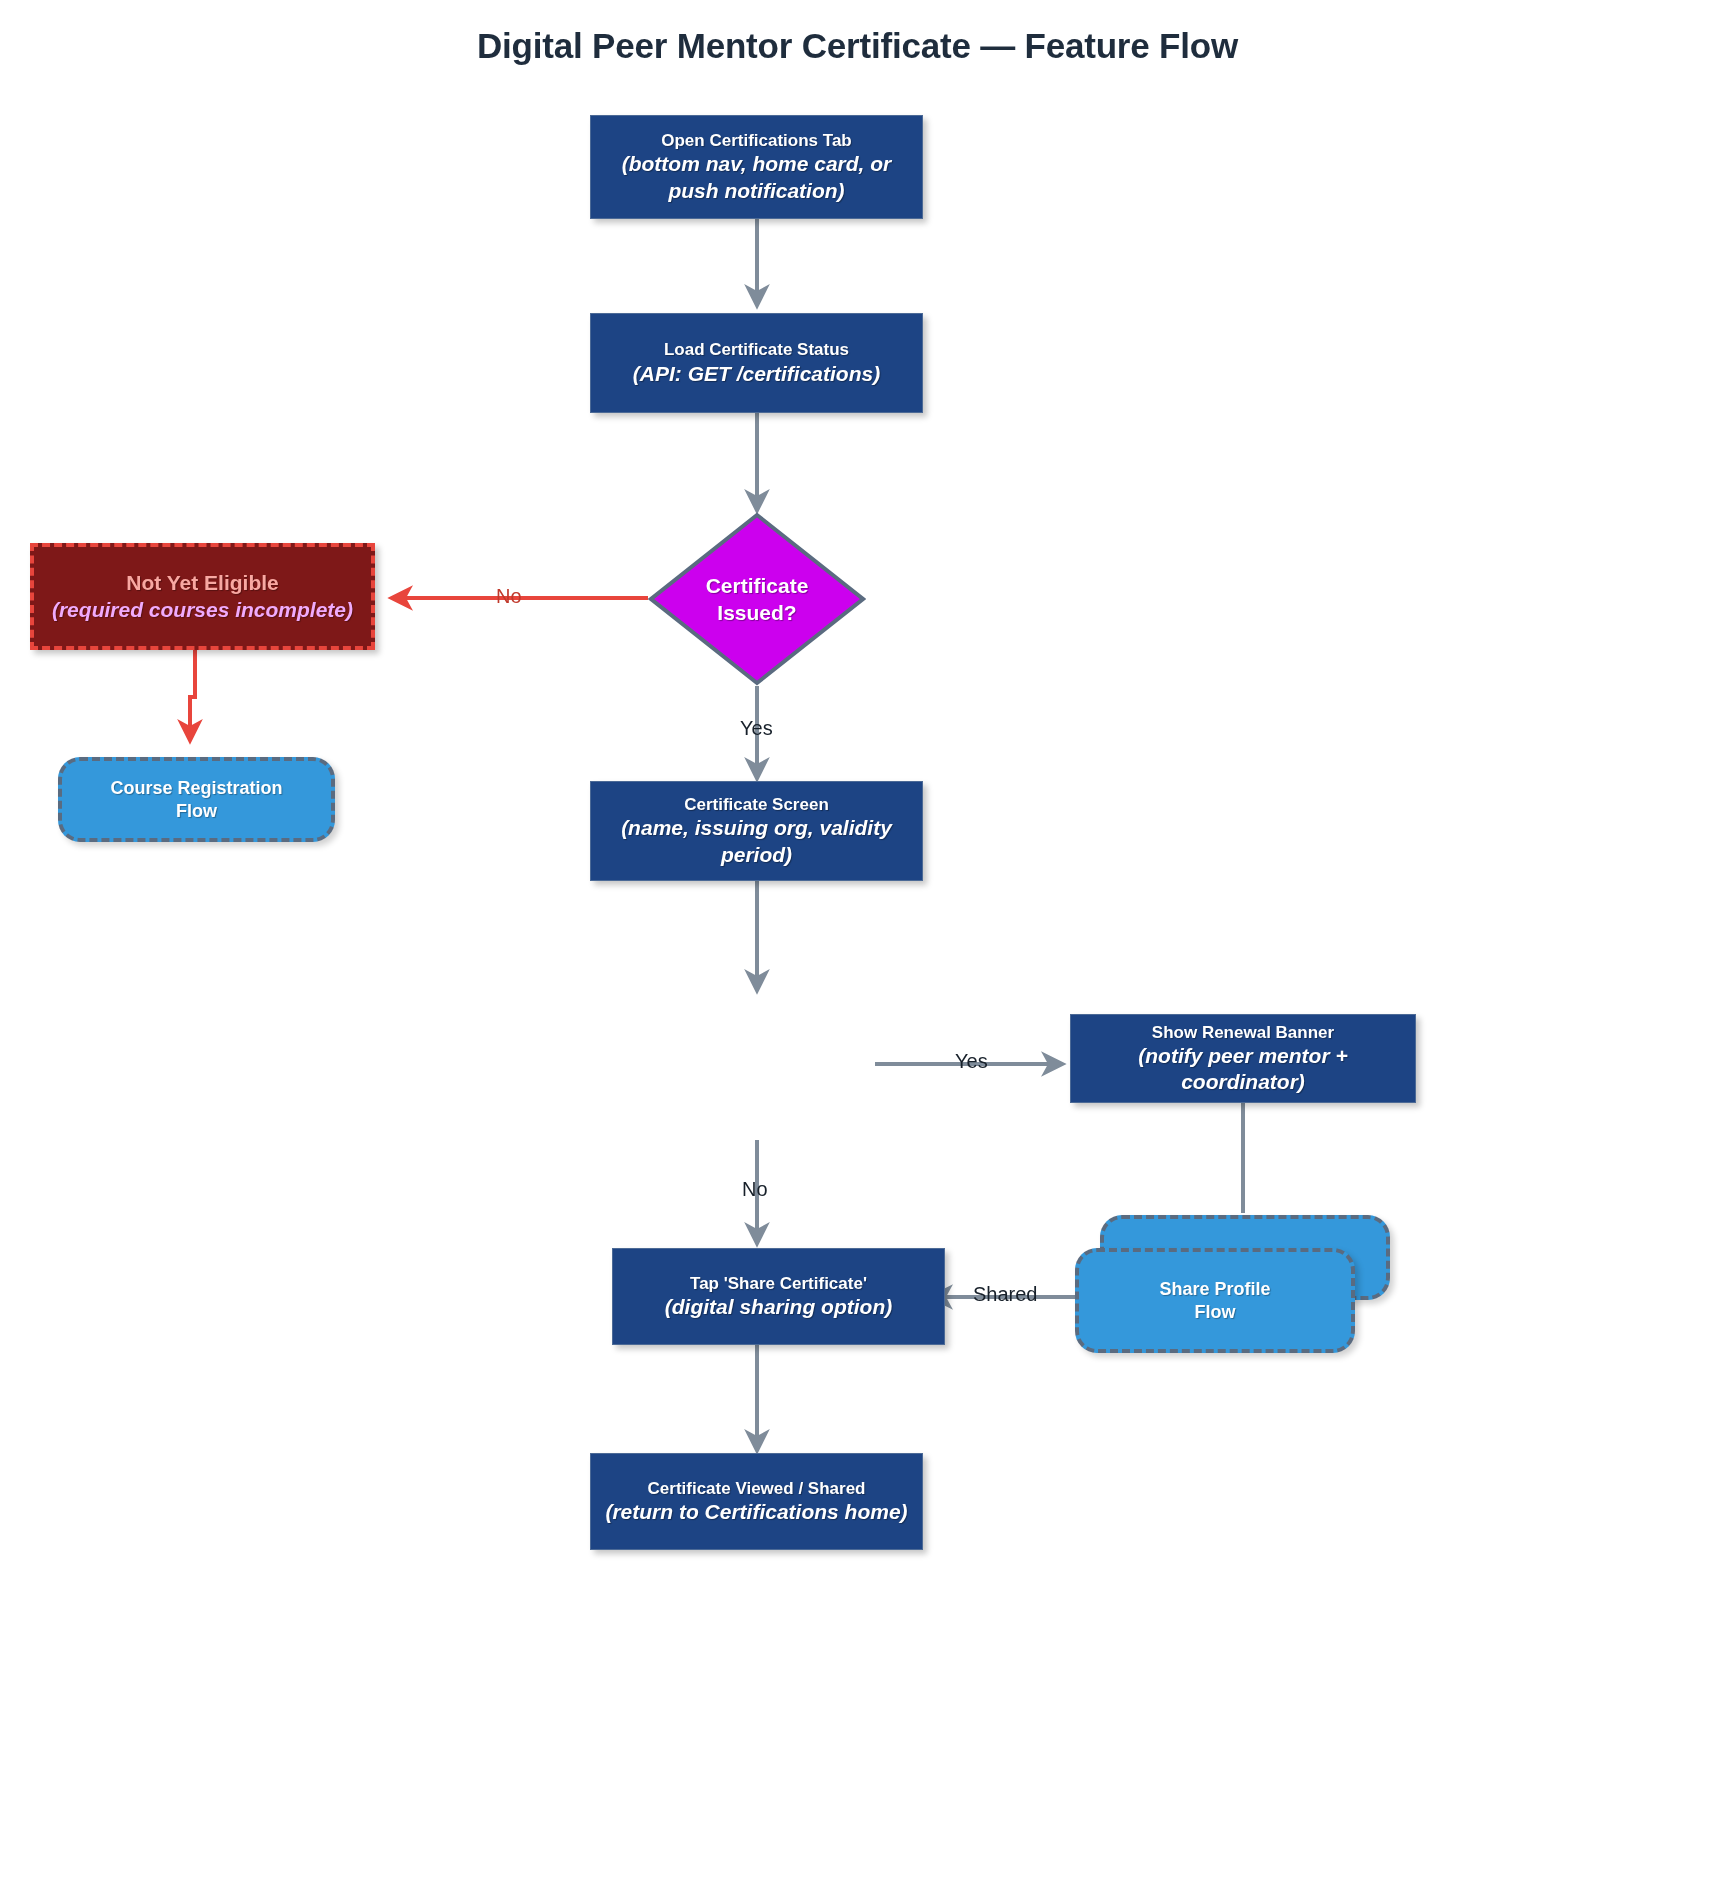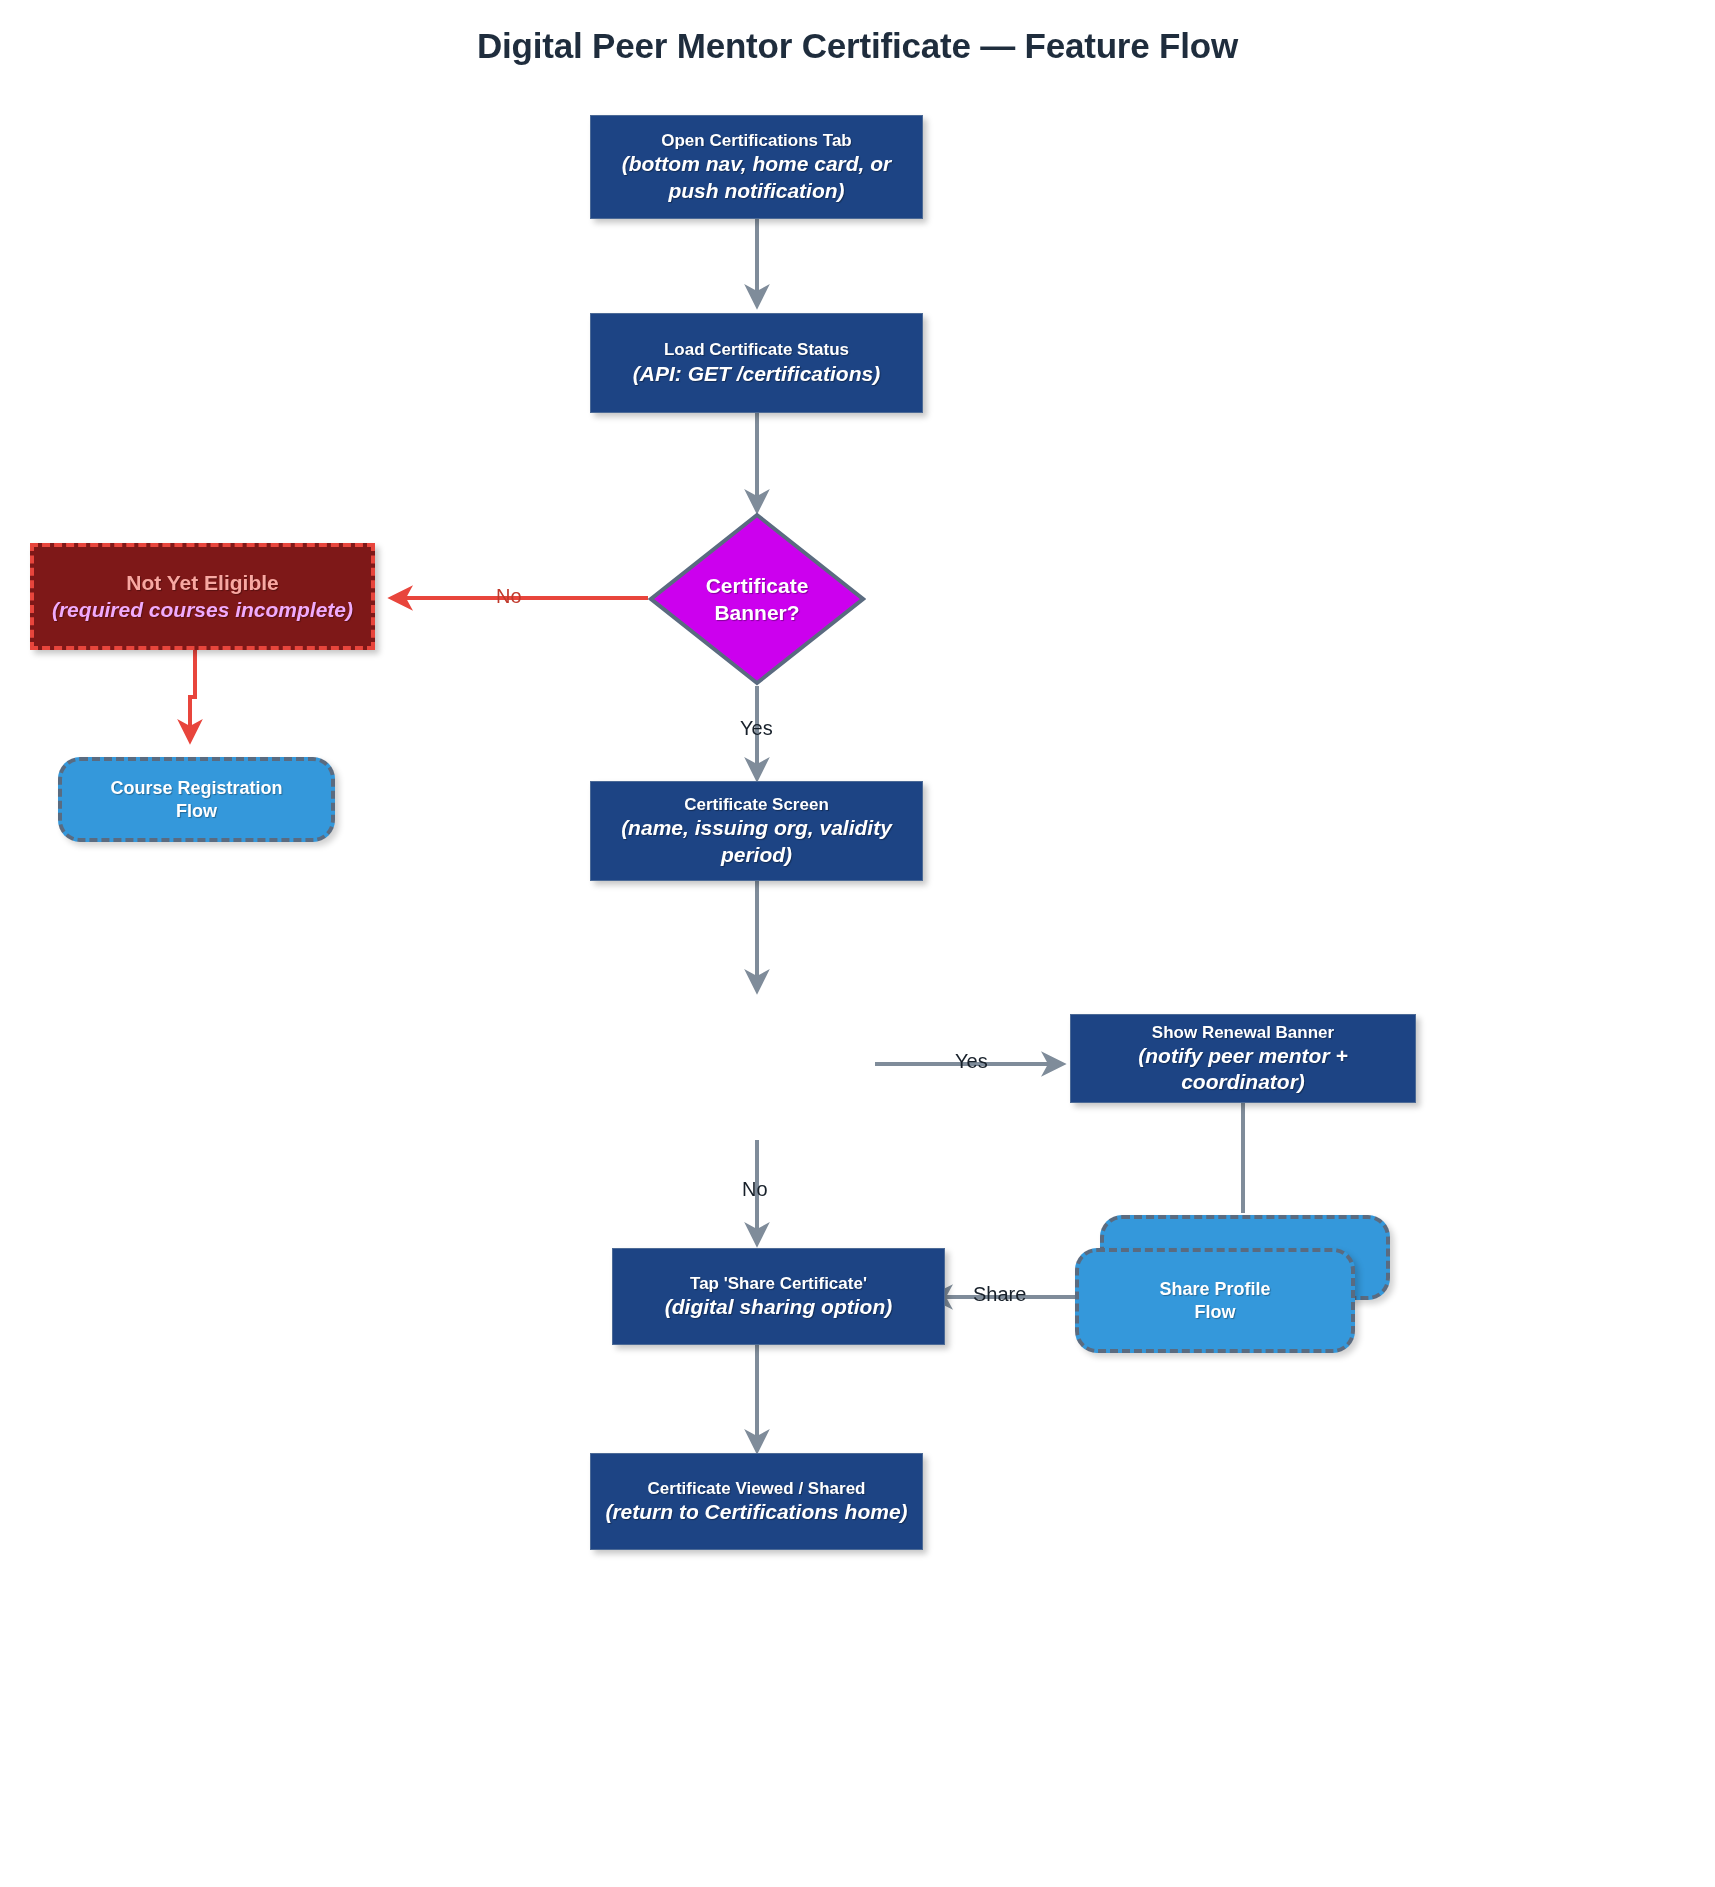--- a/index.html
+++ b/index.html
@@ -195,21 +195,21 @@
   <div class="node node-process" style="left:590px; top:313px; width:333px; height:100px;">
     <div class="n-title">Load Certificate Status</div>
     <div class="n-sub">(API: GET /certifications)</div>
   </div>
 
   <div class="node node-decision" style="left:648px; top:512px; width:218px; height:174px;">
     <svg class="diamond-shape" viewBox="0 0 218 174" preserveAspectRatio="none" xmlns="http://www.w3.org/2000/svg">
       <polygon points="109,3 215,87 109,171 3,87" fill="#cc00ee" stroke="#5a6b80" stroke-width="4"></polygon>
     </svg>
     <div class="d-text">Certificate</div>
-    <div class="d-text">Banner?</div>
+    <div class="d-text">Issued?</div>
   </div>
 
   <div class="node node-blocked" style="left:30px; top:543px; width:345px; height:107px;">
     <div class="n-title">Not Yet Eligible</div>
     <div class="n-sub">(required courses incomplete)</div>
   </div>
 
   <div class="node node-subflow" style="left:58px; top:757px; width:277px; height:85px;">
     <div class="n-title">Course Registration</div>
     <div class="n-title">Flow</div>
@@ -246,15 +246,15 @@
   </div>
 
   <div class="edge-label red-lbl" style="left:496px; top:585px;">No</div>
 
   <div class="edge-label" style="left:740px; top:717px;">Yes</div>
 
   <div class="edge-label" style="left:955px; top:1050px;">Yes</div>
 
   <div class="edge-label" style="left:742px; top:1178px;">No</div>
 
-  <div class="edge-label" style="left:973px; top:1283px;">Share</div>
+  <div class="edge-label" style="left:973px; top:1283px;">Shared</div>
 
 </div>
 
 </body></html>

